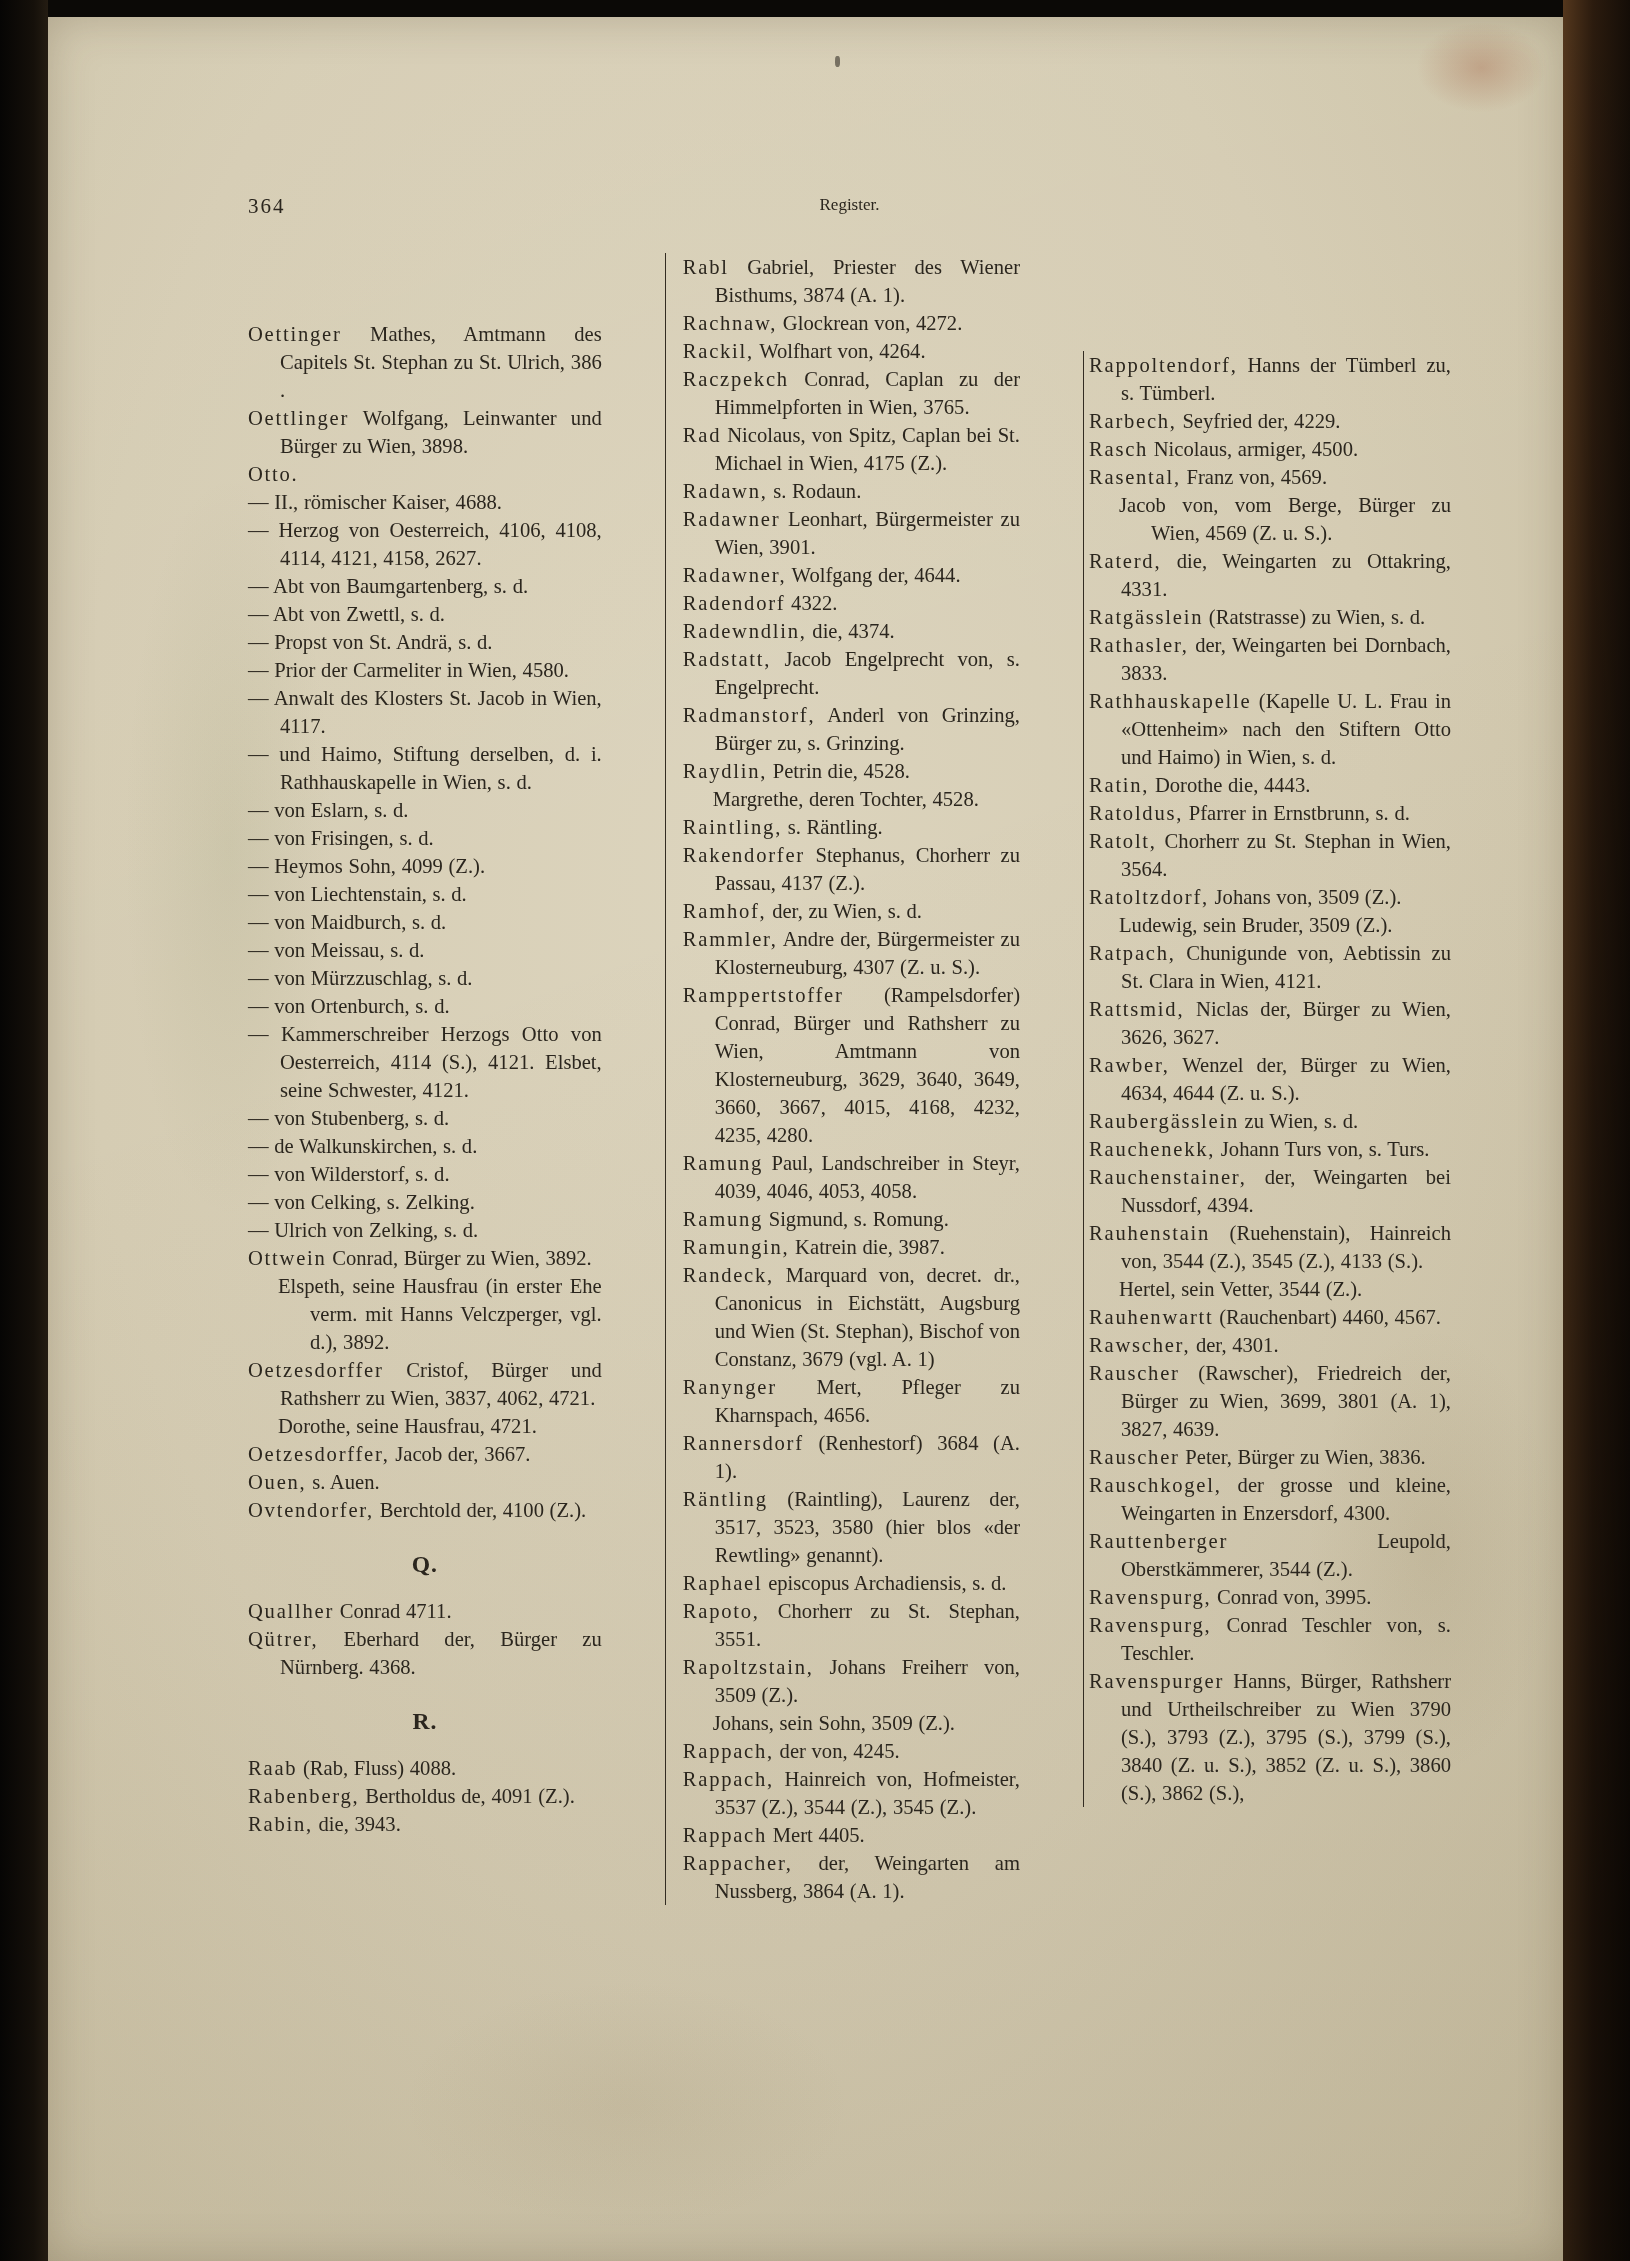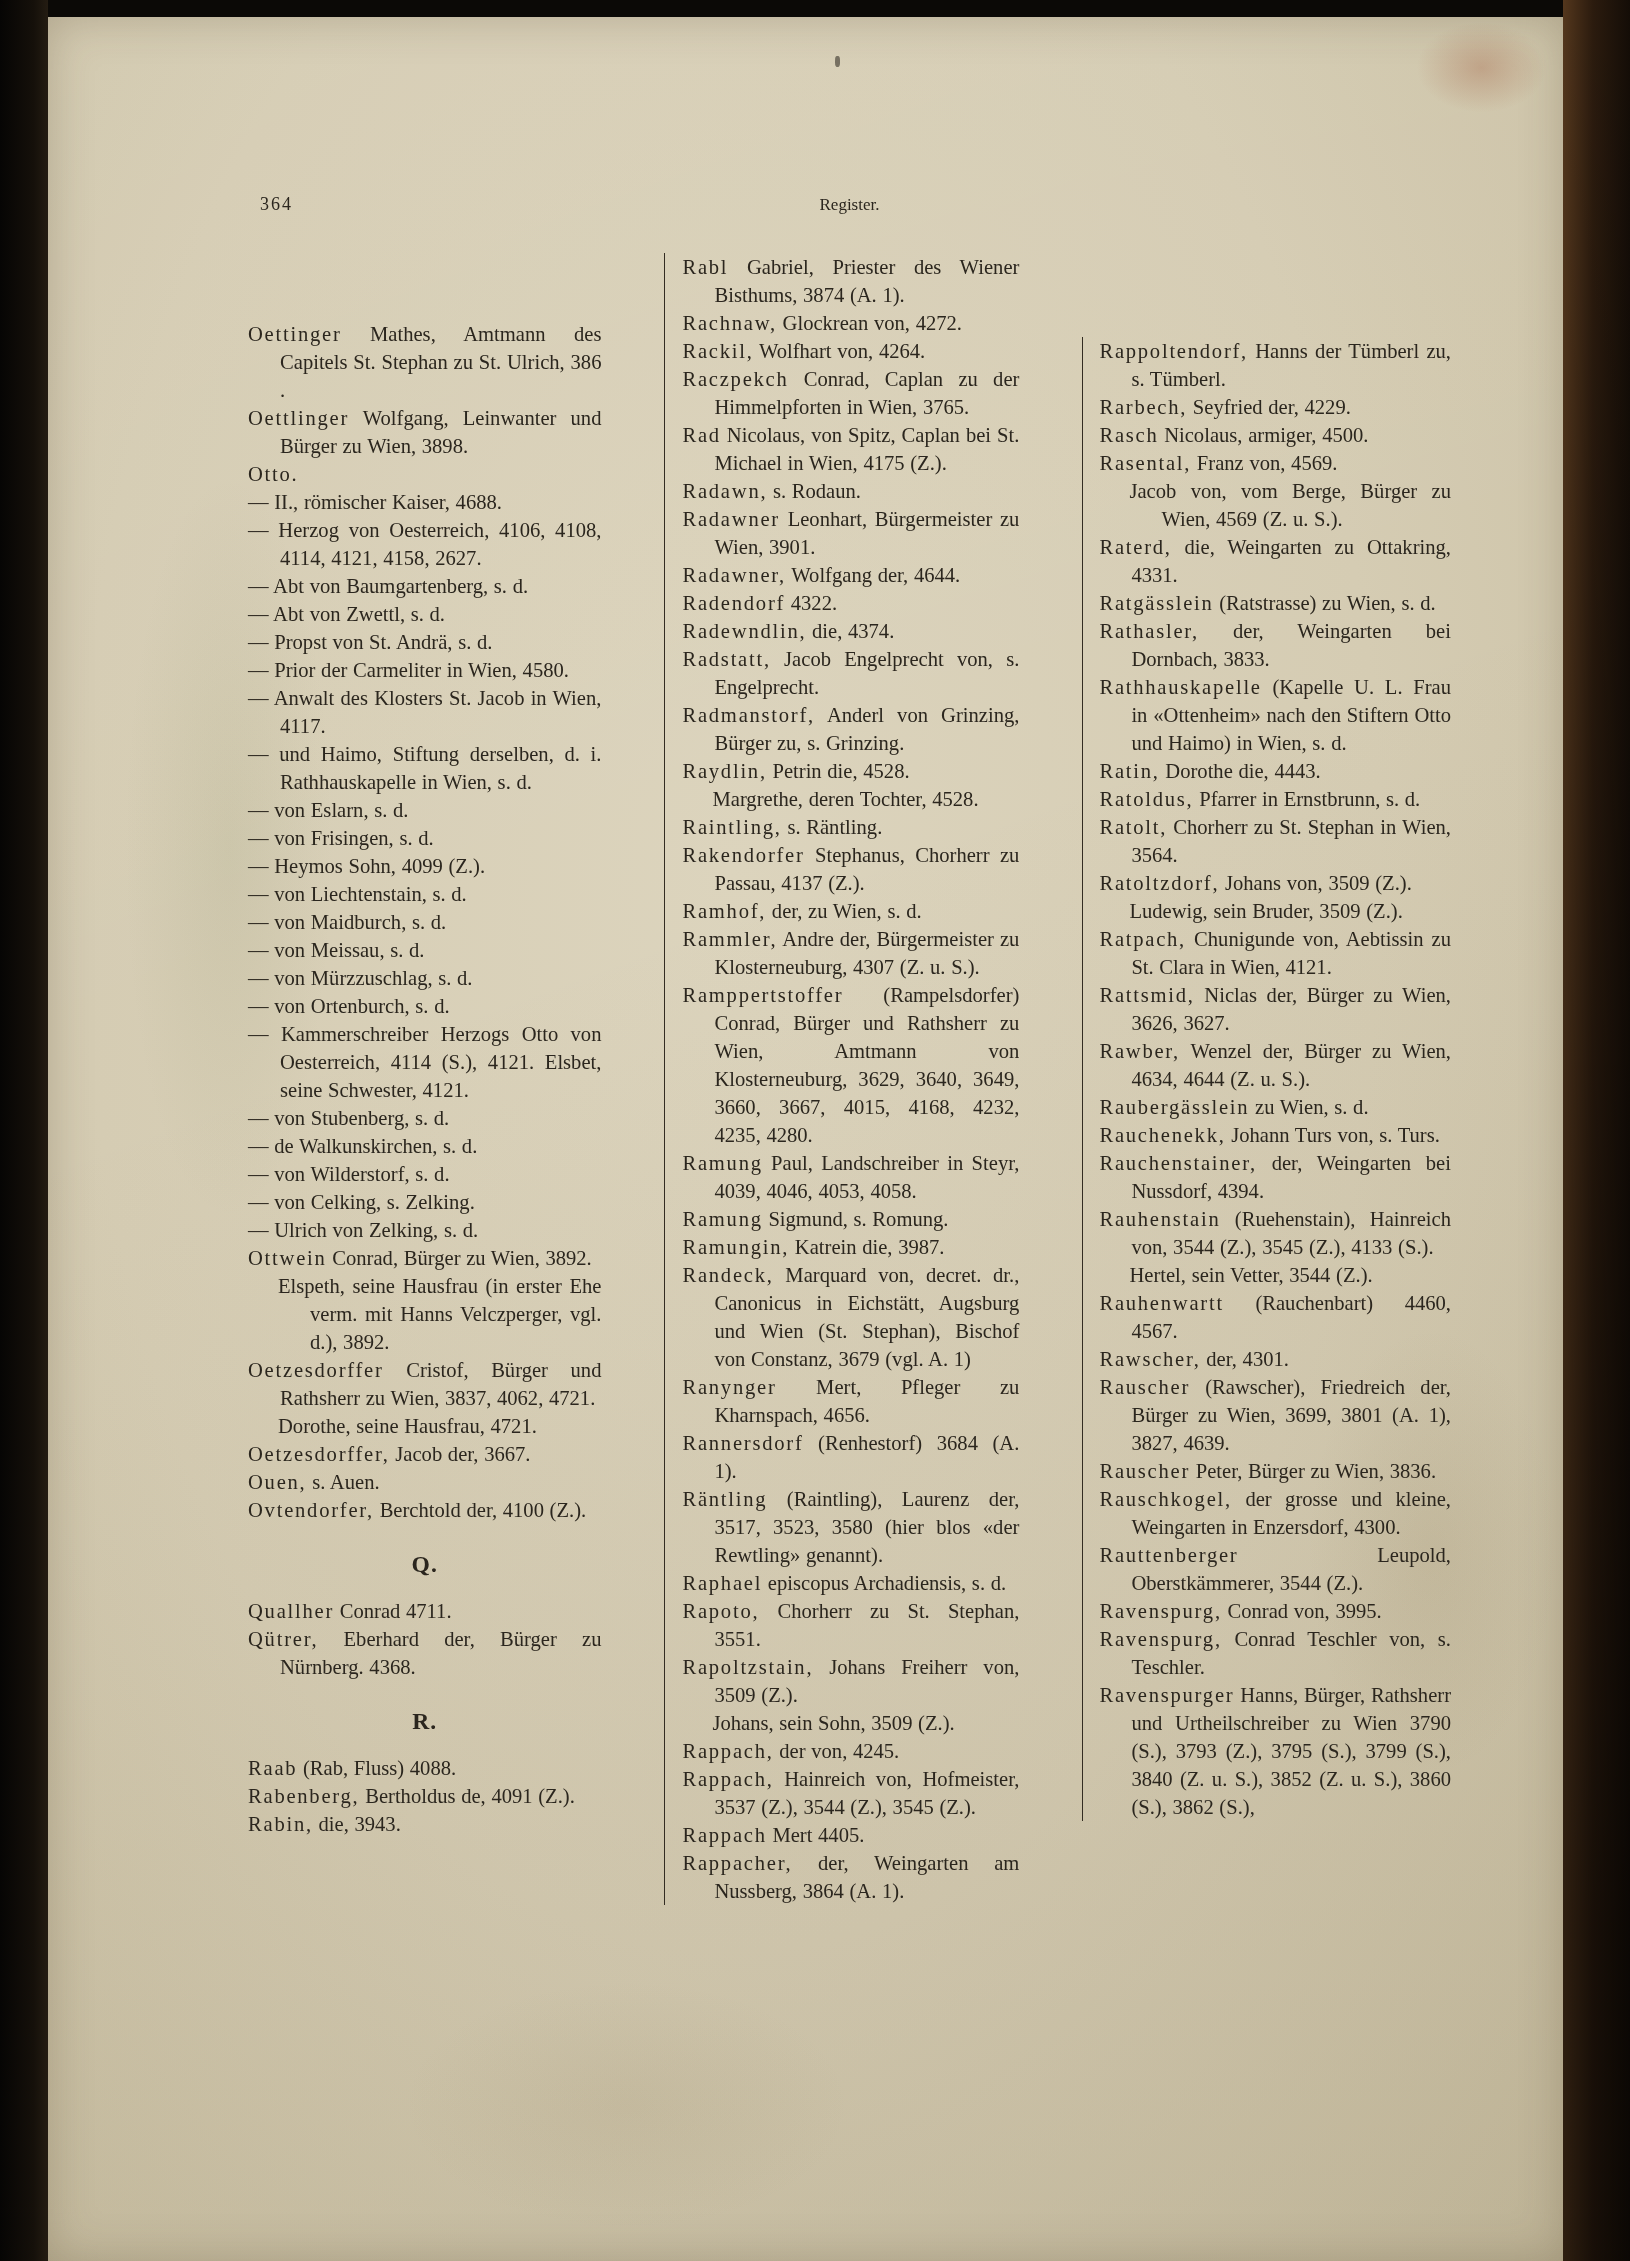--- a/index.html
+++ b/index.html
@@ -40,33 +40,33 @@
     background:linear-gradient(to right, #060504 0%, #15100a 70%, #241c12 100%);
   }
 
   .content {
     position:absolute; left:200px; top:177px;
     width:1203px;
     color:#2b261e;
   }
   .header { position:relative; height:28px; margin-bottom:31px; }
   .page-number {
-    position:absolute; left:12px; top:0;
-    font-size:18px; letter-spacing:2px;
+    position:absolute; left:0; top:0;
+    font-size:21px; letter-spacing:2px;
   }
   .running-head {
     position:absolute; left:50%; transform:translateX(-50%); top:1px;
     font-size:17px;
   }
 
   .columns { display:flex; align-items:center;gap:48px; }
   .col { box-sizing:border-box; width:33.333%; }
   .col1 { padding-right:15px; }
   .col2 { border-left:1.5px solid #332c22; padding-left:17px; padding-right:15px; }
-  .col3 { border-left:1.5px solid #332c22; padding-left:16px; }
+  .col3 { border-left:1.5px solid #332c22; padding-left:5px; }
 
   .entry {
     margin:0;
     font-size:20.6px;
     line-height:28px;
     text-align:justify;
     padding-left:32px;
     text-indent:-32px;
     hyphens:auto;
     word-spacing:0.5px;

